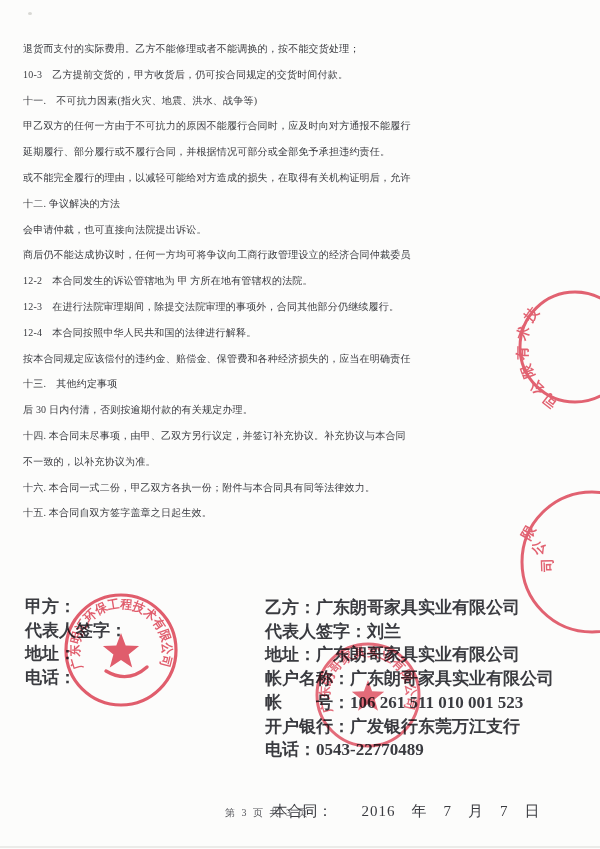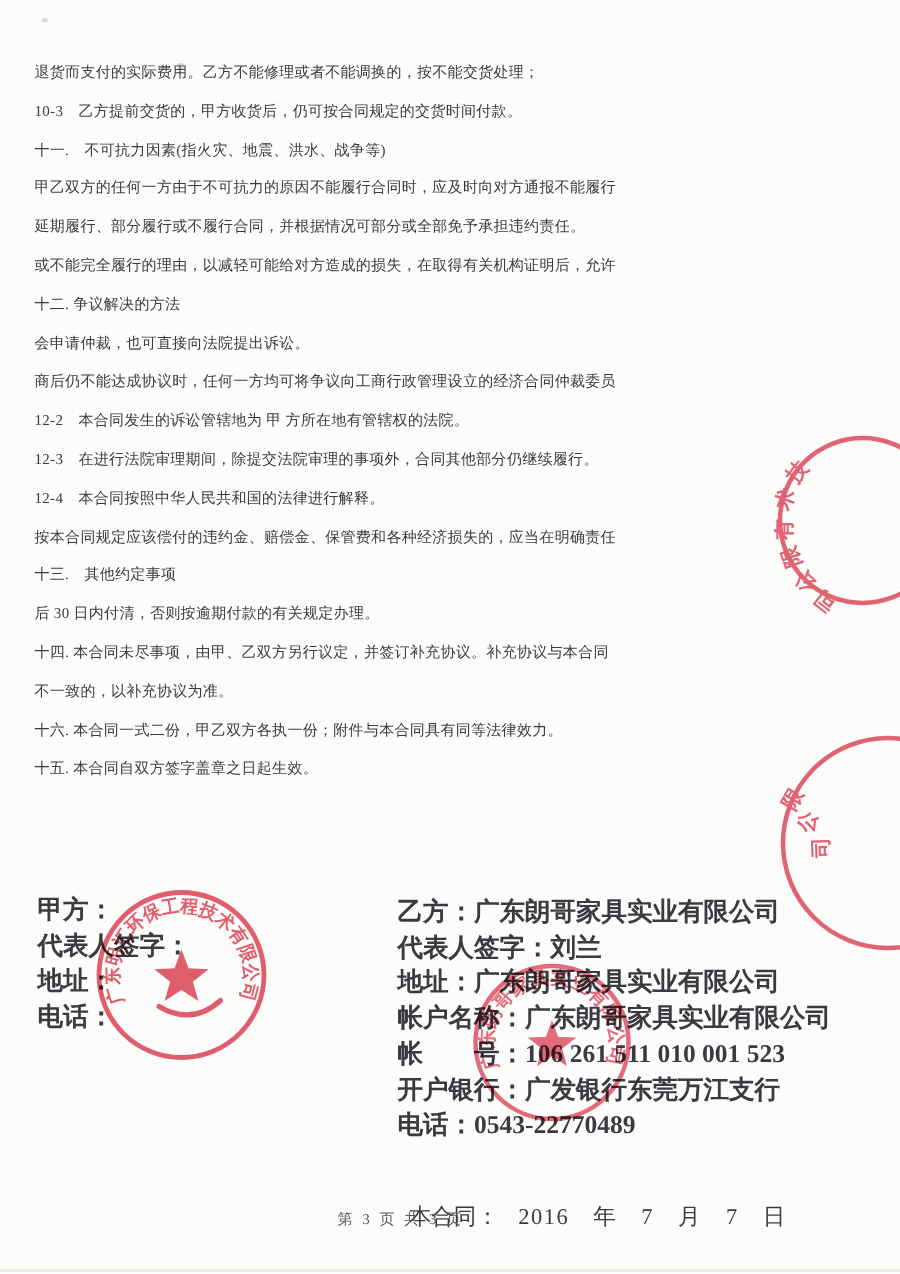--- a/index.html
+++ b/index.html
@@ -12,21 +12,21 @@
   .contract-body{
     position:absolute;left:23px;top:36px;width:575px;
     font-size:10px;line-height:25.8px;letter-spacing:.2px;
   }
   .contract-body .line{white-space:pre;height:25.8px;overflow:visible;}
   .sig-col{position:absolute;font-size:17px;font-weight:bold;}
   .sig-col .sig-row{white-space:pre;}
   .sig-a{left:25px;top:595px;line-height:23.6px;}
   .sig-b{left:265px;top:596px;line-height:23.7px;}
   .date-line{position:absolute;left:265px;top:785px;font-size:15px;white-space:pre;}
-  .date-line .date-value{margin-left:13px;letter-spacing:1px;}
+  .date-line .date-value{margin-left:29px;letter-spacing:1px;}
   .page-footer{
     position:absolute;left:209px;top:806px;font-size:10px;color:#56575c;
     letter-spacing:2px;white-space:pre;margin-left:16px;
   }
   .stamp{position:absolute;mix-blend-mode:multiply;pointer-events:none;}
   .stamp svg{display:block;}
   .seal-ring-text{font-family:"Liberation Serif","DejaVu Serif",serif;font-weight:bold;}
   .speck{position:absolute;background:#d8d8d4;border-radius:50%;}
   .page-edge-shadow{position:absolute;left:0;top:846px;width:600px;height:2px;background:#ebebe8;}
 </style>

